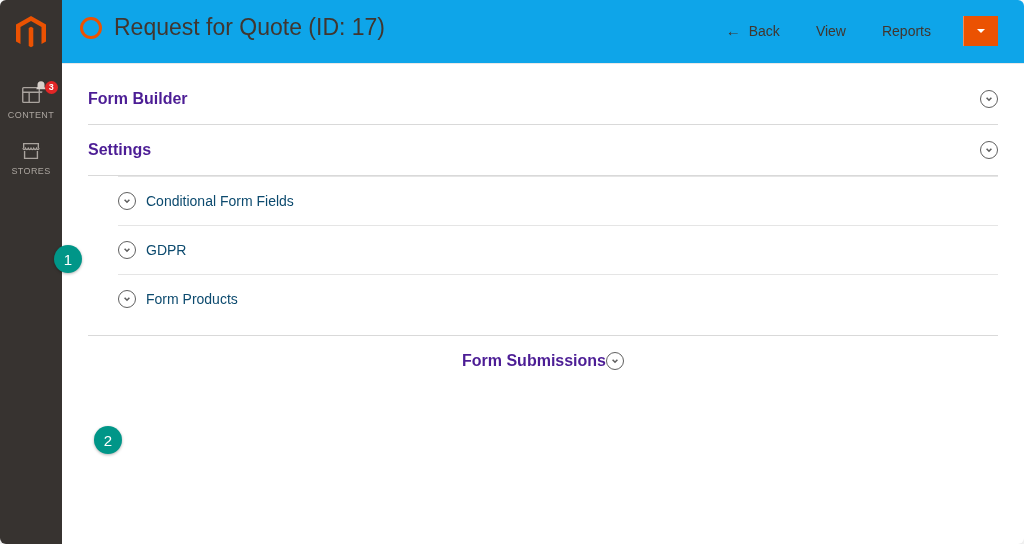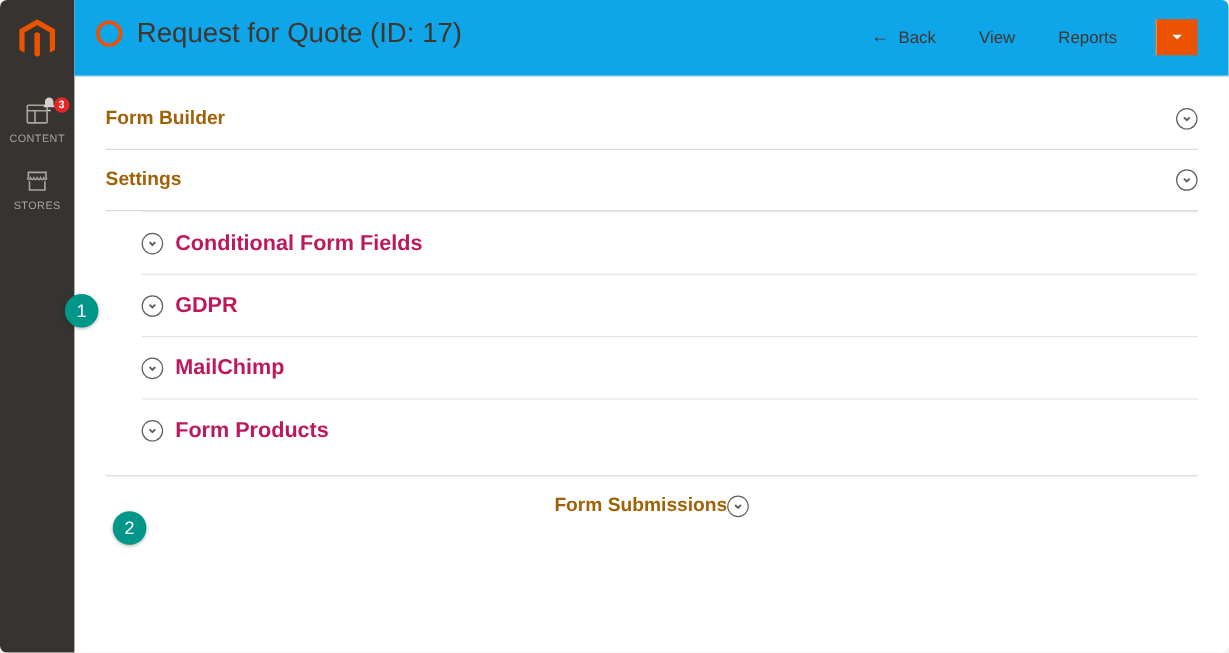--- a/index.html
+++ b/index.html
@@ -27,28 +27,28 @@
     .action-link .arrow { font-size: 15px; }
     .btn-group { display: flex; margin-left: 12px; }
     .btn-save { background: #eb5202; color: #fff; font-weight: 600; font-size: 14px; border: none; padding: 10px 22px; cursor: pointer; }
     .btn-drop { background: #eb5202; color: #fff; border: none; border-left: 1px solid rgba(255,255,255,0.35); padding: 10px 12px; cursor: pointer; display: flex; align-items: center; justify-content: center; }
     .btn-drop svg { width: 10px; height: 10px; }
 
     
     .content { padding: 26px 26px 0 26px; overflow-y: auto; flex: 1; }
     .section-row { display: flex; align-items: center; justify-content: space-between; padding: 16px 0; border-bottom: 1px solid #d9d9d9; cursor: pointer; }
     .section-row:first-child { padding-top: 0; }
-    .section-title { font-size: 16px; font-weight: 700; color: #a16207; }
+    .section-title { font-size: 16px; font-weight: 700; color: #4c1d95; }
     .chev-circle { width: 18px; height: 18px; border: 1px solid #5f5f5f; border-radius: 50%; display: flex; align-items: center; justify-content: center; }
     .chev-circle svg { width: 8px; height: 8px; stroke: #5f5f5f; stroke-width: 2; fill: none; }
 
     .subsection { padding-left: 30px; }
     .sub-row { display: flex; align-items: center; gap: 10px; padding: 15px 0; border-bottom: 1px solid #e5e5e5; cursor: pointer; }
     .sub-row:last-child { border-bottom: none; margin-bottom: 12px; }
-    .sub-title { font-size: 18px; font-weight: 700; color: #be185d; }
+    .sub-title { font-size: 14px; font-weight: 400; color: #0c4a6e; }
 
     
     .marker { position: absolute; width: 28px; height: 28px; background: #009688; border-radius: 50%; color: #fff; font-size: 15px; font-weight: 400; display: flex; align-items: center; justify-content: center; box-shadow: 0 1px 3px rgba(0,0,0,0.3); z-index: 10; }
     .m1 { left: 54px; top: 245px; }
     .m2 { left: 94px; top: 426px; }
   </style>
 </head>
 <body>
 
 <div class="app">
@@ -147,28 +147,20 @@
               </svg>
             </span>
           <span class="sub-title">GDPR</span>
         </div>
         <div class="sub-row">
           <span class="chev-circle">
               <svg viewBox="0 0 10 10">
                 <path d="M2 3.5 L5 6.5 L8 3.5"></path>
               </svg>
             </span>
-          <span class="sub-title">MailChimp</span>
-        </div>
-        <div class="sub-row">
-          <span class="chev-circle">
-              <svg viewBox="0 0 10 10">
-                <path d="M2 3.5 L5 6.5 L8 3.5"></path>
-              </svg>
-            </span>
           <span class="sub-title">Form Products</span>
         </div>
       </div>
       <div class="section-row" style="border-top:1px solid #d9d9d9; border-bottom:none;justify-content:center;">
         <span class="section-title">Form Submissions</span>
         <span class="chev-circle">
             <svg viewBox="0 0 10 10">
               <path d="M2 3.5 L5 6.5 L8 3.5"></path>
             </svg>
           </span>

